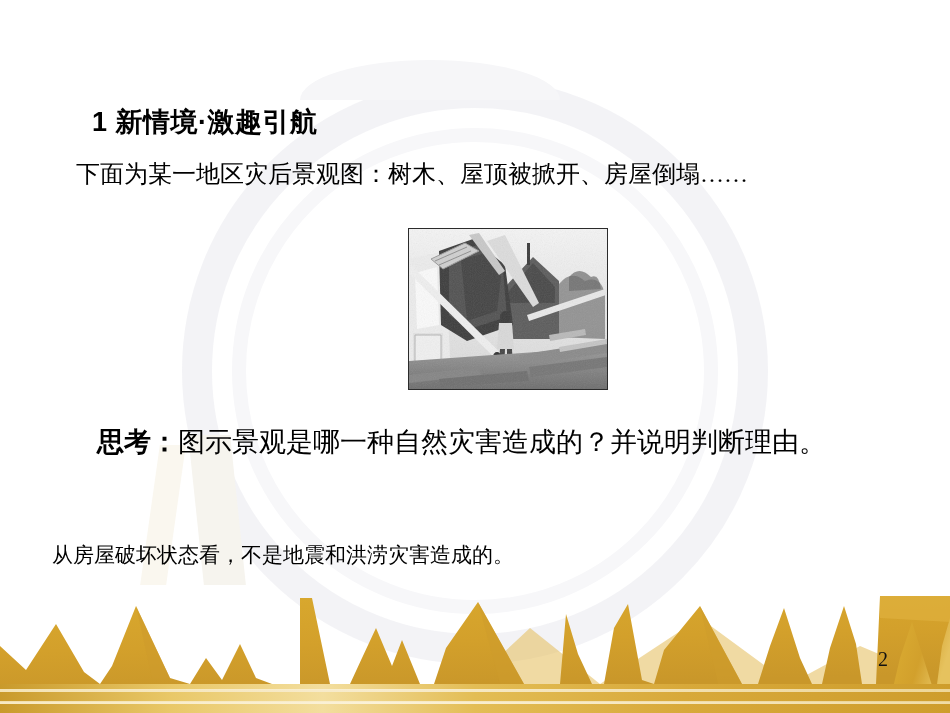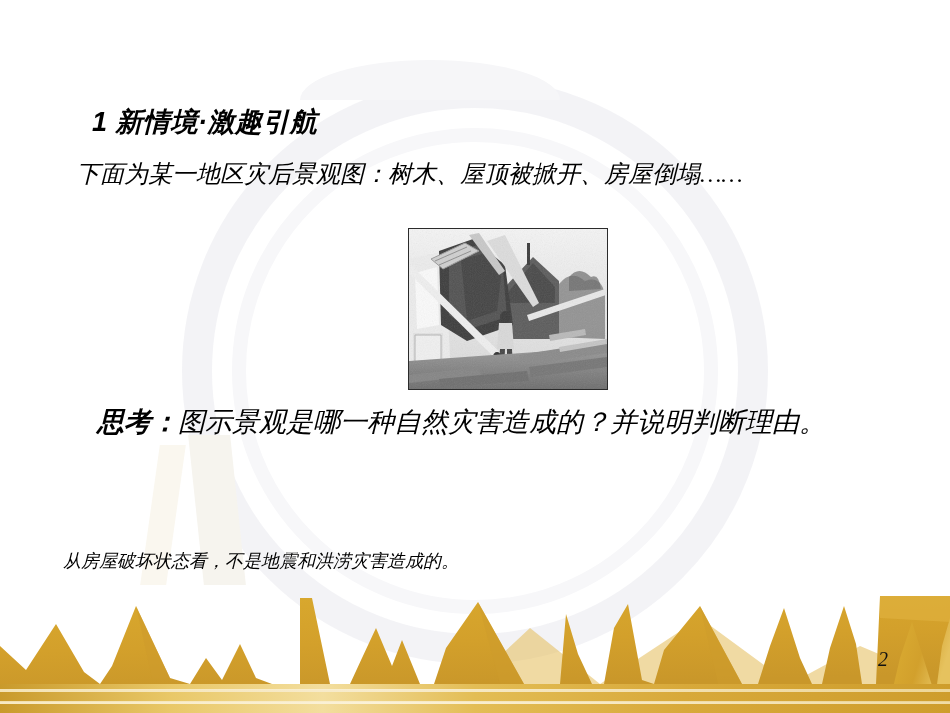--- a/index.html
+++ b/index.html
@@ -7,21 +7,20 @@
     padding: 0;
     background: #ffffff;
   }
   #slide {
     position: relative;
     width: 950px;
     height: 713px;
     background: #ffffff;
     overflow: hidden;
     font-family: "Liberation Serif", "DejaVu Serif", serif;
-    font-style: italic;
   }
 
   
   .wm-ring {
     position: absolute;
     left: 182px;
     top: 78px;
     width: 586px;
     height: 586px;
     border-radius: 50%;
@@ -70,21 +69,21 @@
     top: 158px;
     font-size: 24px;
     white-space: nowrap;
     letter-spacing: 0px;
     text-align: right;
   }
 
   .line-think {
     position: absolute;
     left: 97px;
-    top: 404px;
+    top: 424px;
     font-size: 27px;
     white-space: nowrap;
   }
   .line-think .lbl {
     font-family: "Liberation Sans", "DejaVu Sans", sans-serif;
     font-weight: bold;
   }
 
   .line-hint-1 {
     position: absolute;
@@ -93,25 +92,24 @@
     font-size: 27px;
     white-space: nowrap;
   }
   .line-hint-1 .lbl {
     font-family: "Liberation Sans", "DejaVu Sans", sans-serif;
     font-weight: bold;
     color: #e8231b;
   }
   .line-hint-2 {
     position: absolute;
-    left: 63px;
+    left: 52px;
     top: 541px;
-    font-size: 18px;
-    white-space: nowrap;
-    margin-top: 8px;
+    font-size: 21px;
+    white-space: nowrap;
   }
 
   
   .photo-frame {
     position: absolute;
     left: 408px;
     top: 228px;
     width: 200px;
     height: 162px;
     border: 1px solid #2b2b2b;

